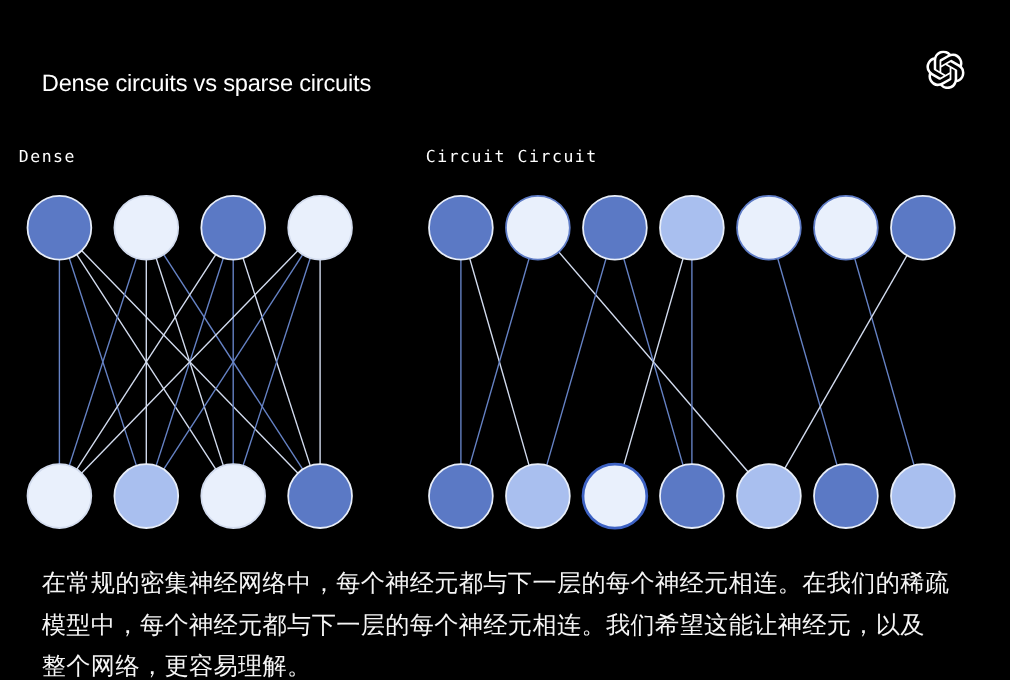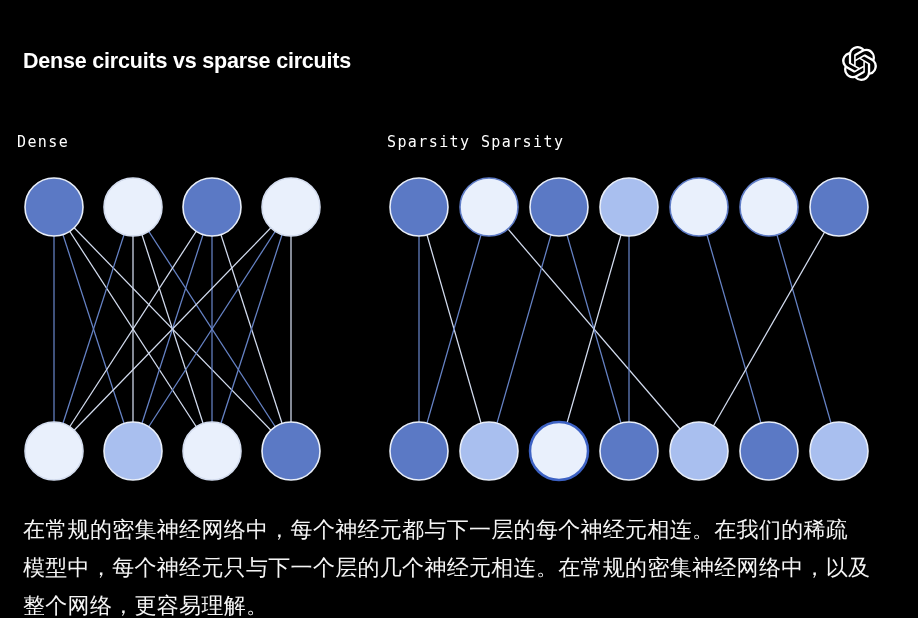--- a/index.html
+++ b/index.html
@@ -6,23 +6,23 @@
   body {
     width: 918px; height: 618px;
     background: #000000;
     position: relative;
     overflow: hidden;
     font-family: "Liberation Sans", sans-serif;
   }
   .page-title {
     position: absolute;
     left: 23px; top: 49px;
-    margin: 0;
+    margin: 15px;
     font-size: 21.5px;
-    font-weight: 700;
+    font-weight: 400;
     letter-spacing: -0.2px;
     color: #ffffff;
   }
   .logo {
     position: absolute;
     left: 842px; top: 46px;
     width: 35px; height: 35px;
   }
   .diagram-label {
     position: absolute;
@@ -45,33 +45,33 @@
   #sparse-svg { left: 360px; width: 558px; height: 340px; }
   .caption {
     position: absolute;
     left: 23px; top: 511px;
     width: 880px;
     color: #f5f5f5;
     font-size: 22px;
     line-height: 38px;
     letter-spacing: 0.3px;
   }
-  .caption div { white-space: nowrap; }
+  .caption div { white-space: nowrap; margin-left: 15px; }
 </style>
 </head>
 <body>
 
 <h1 class="page-title">Dense circuits vs sparse circuits</h1>
 
 <svg class="logo" viewBox="0 0 24 24" aria-hidden="true">
   <path fill="#ffffff" d="M22.2819 9.8211a5.9847 5.9847 0 0 0-.5157-4.9108 6.0462 6.0462 0 0 0-6.5098-2.9A6.0651 6.0651 0 0 0 4.9807 4.1818a5.9847 5.9847 0 0 0-3.9977 2.9 6.0462 6.0462 0 0 0 .7427 7.0966 5.98 5.98 0 0 0 .511 4.9107 6.051 6.051 0 0 0 6.5146 2.9001A5.9847 5.9847 0 0 0 13.2599 24a6.0557 6.0557 0 0 0 5.7718-4.2058 5.9894 5.9894 0 0 0 3.9977-2.9001 6.0557 6.0557 0 0 0-.7475-7.073zm-9.022 12.6081a4.4755 4.4755 0 0 1-2.8764-1.0408l.1419-.0804 4.7783-2.7582a.7948.7948 0 0 0 .3927-.6813v-6.7369l2.02 1.1686a.071.071 0 0 1 .038.0615v5.5826a4.504 4.504 0 0 1-4.4945 4.4849zm-9.6607-4.1254a4.4708 4.4708 0 0 1-.5346-3.0137l.142.0852 4.783 2.7582a.7712.7712 0 0 0 .7806 0l5.8428-3.3685v2.3324a.0804.0804 0 0 1-.0332.0615L9.74 19.9502a4.4992 4.4992 0 0 1-6.1408-1.6464zM2.3408 7.8956a4.485 4.485 0 0 1 2.3655-1.9728V11.6a.7664.7664 0 0 0 .3879.6765l5.8144 3.3543-2.0201 1.1685a.0757.0757 0 0 1-.071 0l-4.8303-2.7865A4.504 4.504 0 0 1 2.3408 7.8956zm16.5963 3.8558L13.1038 8.364 15.1192 7.2a.0757.0757 0 0 1 .071 0l4.8303 2.7913a4.4944 4.4944 0 0 1-.6765 8.1042v-5.6772a.79.79 0 0 0-.407-.667zm2.0107-3.0231l-.142-.0852-4.7735-2.7818a.7759.7759 0 0 0-.7854 0L9.409 9.2297V6.8974a.0662.0662 0 0 1 .0284-.0615l4.8303-2.7866a4.4992 4.4992 0 0 1 6.6802 4.66zM8.3065 12.863l-2.02-1.1638a.0804.0804 0 0 1-.038-.0567V6.0742a4.4992 4.4992 0 0 1 7.3757-3.4537l-.142.0805L8.704 5.459a.7948.7948 0 0 0-.3927.6813zm1.0976-2.3654l2.602-1.4998 2.6069 1.4998v2.9994l-2.5974 1.4997-2.6067-1.4997z"></path>
 </svg>
 
 <p class="diagram-label label-dense">Dense</p>
-<p class="diagram-label label-sparsity">Sparsity Sparsity</p>
+<p class="diagram-label label-sparsity">Circuit Circuit</p>
 
 <svg id="dense-svg" class="net-svg" viewBox="0 160 360 340">
     <line x1="54" y1="207" x2="54" y2="451" stroke="#6683c6" stroke-width="1.25"></line>
     <line x1="54" y1="207" x2="133" y2="451" stroke="#6683c6" stroke-width="1.25"></line>
     <line x1="54" y1="207" x2="212" y2="451" stroke="#d4ddf0" stroke-width="1.25"></line>
     <line x1="54" y1="207" x2="291" y2="451" stroke="#d4ddf0" stroke-width="1.25"></line>
     <line x1="133" y1="207" x2="54" y2="451" stroke="#6683c6" stroke-width="1.25"></line>
     <line x1="133" y1="207" x2="133" y2="451" stroke="#d4ddf0" stroke-width="1.25"></line>
     <line x1="133" y1="207" x2="212" y2="451" stroke="#d4ddf0" stroke-width="1.25"></line>
     <line x1="133" y1="207" x2="291" y2="451" stroke="#6683c6" stroke-width="1.25"></line>
@@ -115,15 +115,15 @@
     <circle cx="489" cy="451" r="29" fill="#a9bfef" stroke="#e8eef9" stroke-width="1.6"></circle>
     <circle cx="559" cy="451" r="29" fill="#e9f0fc" stroke="#3d62c4" stroke-width="2.5"></circle>
     <circle cx="629" cy="451" r="29" fill="#5b79c5" stroke="#e8eef9" stroke-width="1.6"></circle>
     <circle cx="699" cy="451" r="29" fill="#a9bfef" stroke="#e8eef9" stroke-width="1.6"></circle>
     <circle cx="769" cy="451" r="29" fill="#5b79c5" stroke="#e8eef9" stroke-width="1.6"></circle>
     <circle cx="839" cy="451" r="29" fill="#a9bfef" stroke="#e8eef9" stroke-width="1.6"></circle>
   </svg>
 
 <div class="caption">
   <div>在常规的密集神经网络中，每个神经元都与下一层的每个神经元相连。在我们的稀疏</div>
-  <div>模型中，每个神经元只与下一个层的几个神经元相连。在常规的密集神经网络中，以及</div>
+  <div>模型中，每个神经元都与下一层的每个神经元相连。我们希望这能让神经元，以及</div>
   <div>整个网络，更容易理解。</div>
 </div>
 
 </body></html>

